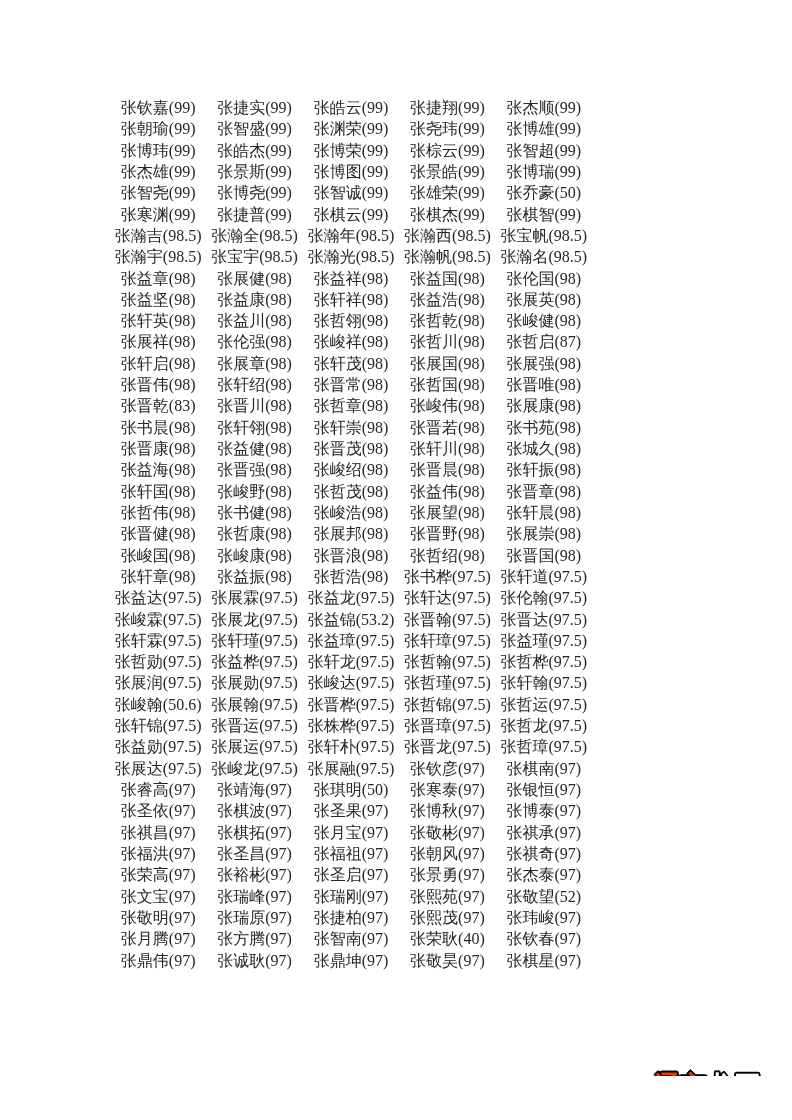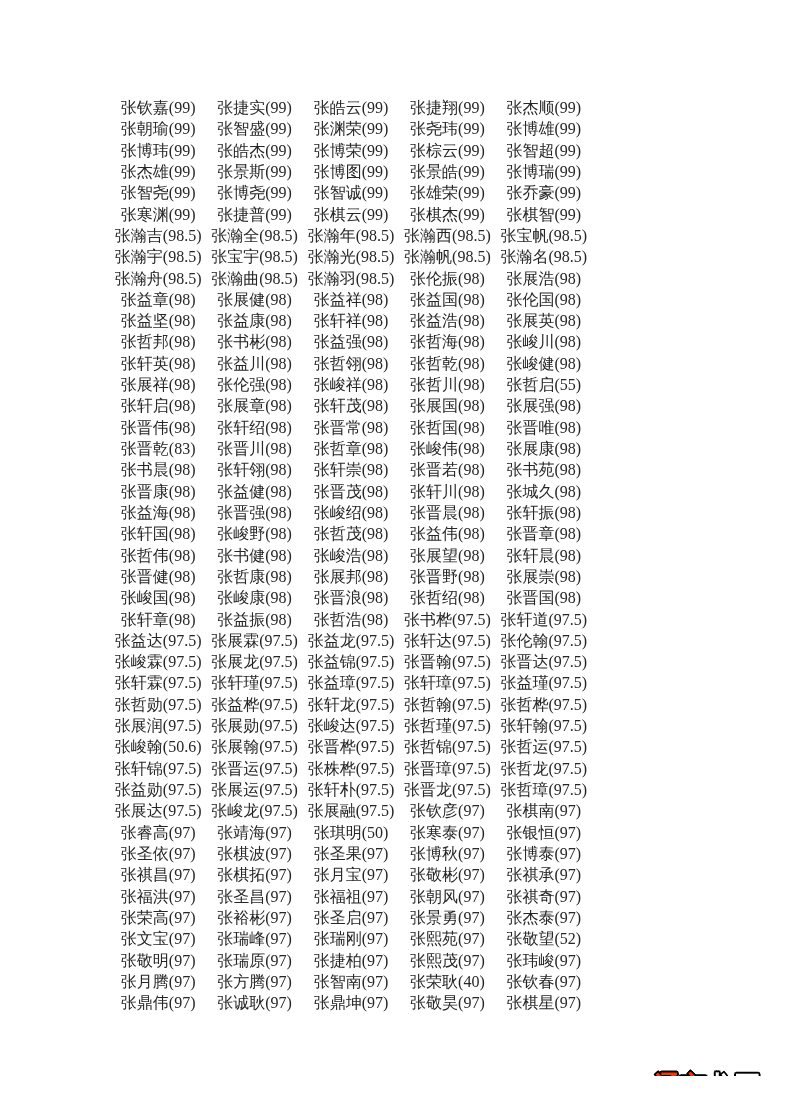--- a/index.html
+++ b/index.html
@@ -86,21 +86,21 @@
         <span class="name-cell">张景斯(99)</span>
         <span class="name-cell">张博图(99)</span>
         <span class="name-cell">张景皓(99)</span>
         <span class="name-cell">张博瑞(99)</span>
       </div>
       <div class="name-row">
         <span class="name-cell">张智尧(99)</span>
         <span class="name-cell">张博尧(99)</span>
         <span class="name-cell">张智诚(99)</span>
         <span class="name-cell">张雄荣(99)</span>
-        <span class="name-cell">张乔豪(99)</span>
+        <span class="name-cell">张乔豪(50)</span>
       </div>
       <div class="name-row">
         <span class="name-cell">张寒渊(99)</span>
         <span class="name-cell">张捷普(99)</span>
         <span class="name-cell">张棋云(99)</span>
         <span class="name-cell">张棋杰(99)</span>
         <span class="name-cell">张棋智(99)</span>
       </div>
       <div class="name-row">
         <span class="name-cell">张瀚吉(98.5)</span>
@@ -110,60 +110,46 @@
         <span class="name-cell">张宝帆(98.5)</span>
       </div>
       <div class="name-row">
         <span class="name-cell">张瀚宇(98.5)</span>
         <span class="name-cell">张宝宇(98.5)</span>
         <span class="name-cell">张瀚光(98.5)</span>
         <span class="name-cell">张瀚帆(98.5)</span>
         <span class="name-cell">张瀚名(98.5)</span>
       </div>
       <div class="name-row">
-        <span class="name-cell">张瀚舟(98.5)</span>
-        <span class="name-cell">张瀚曲(98.5)</span>
-        <span class="name-cell">张瀚羽(98.5)</span>
-        <span class="name-cell">张伦振(98)</span>
-        <span class="name-cell">张展浩(98)</span>
-      </div>
-      <div class="name-row">
         <span class="name-cell">张益章(98)</span>
         <span class="name-cell">张展健(98)</span>
         <span class="name-cell">张益祥(98)</span>
         <span class="name-cell">张益国(98)</span>
         <span class="name-cell">张伦国(98)</span>
       </div>
       <div class="name-row">
         <span class="name-cell">张益坚(98)</span>
         <span class="name-cell">张益康(98)</span>
         <span class="name-cell">张轩祥(98)</span>
         <span class="name-cell">张益浩(98)</span>
         <span class="name-cell">张展英(98)</span>
       </div>
       <div class="name-row">
-        <span class="name-cell">张哲邦(98)</span>
-        <span class="name-cell">张书彬(98)</span>
-        <span class="name-cell">张益强(98)</span>
-        <span class="name-cell">张哲海(98)</span>
-        <span class="name-cell">张峻川(98)</span>
-      </div>
-      <div class="name-row">
         <span class="name-cell">张轩英(98)</span>
         <span class="name-cell">张益川(98)</span>
         <span class="name-cell">张哲翎(98)</span>
         <span class="name-cell">张哲乾(98)</span>
         <span class="name-cell">张峻健(98)</span>
       </div>
       <div class="name-row">
         <span class="name-cell">张展祥(98)</span>
         <span class="name-cell">张伦强(98)</span>
         <span class="name-cell">张峻祥(98)</span>
         <span class="name-cell">张哲川(98)</span>
-        <span class="name-cell">张哲启(55)</span>
+        <span class="name-cell">张哲启(87)</span>
       </div>
       <div class="name-row">
         <span class="name-cell">张轩启(98)</span>
         <span class="name-cell">张展章(98)</span>
         <span class="name-cell">张轩茂(98)</span>
         <span class="name-cell">张展国(98)</span>
         <span class="name-cell">张展强(98)</span>
       </div>
       <div class="name-row">
         <span class="name-cell">张晋伟(98)</span>
@@ -238,21 +224,21 @@
       <div class="name-row">
         <span class="name-cell">张益达(97.5)</span>
         <span class="name-cell">张展霖(97.5)</span>
         <span class="name-cell">张益龙(97.5)</span>
         <span class="name-cell">张轩达(97.5)</span>
         <span class="name-cell">张伦翰(97.5)</span>
       </div>
       <div class="name-row">
         <span class="name-cell">张峻霖(97.5)</span>
         <span class="name-cell">张展龙(97.5)</span>
-        <span class="name-cell">张益锦(97.5)</span>
+        <span class="name-cell">张益锦(53.2)</span>
         <span class="name-cell">张晋翰(97.5)</span>
         <span class="name-cell">张晋达(97.5)</span>
       </div>
       <div class="name-row">
         <span class="name-cell">张轩霖(97.5)</span>
         <span class="name-cell">张轩瑾(97.5)</span>
         <span class="name-cell">张益璋(97.5)</span>
         <span class="name-cell">张轩璋(97.5)</span>
         <span class="name-cell">张益瑾(97.5)</span>
       </div>

